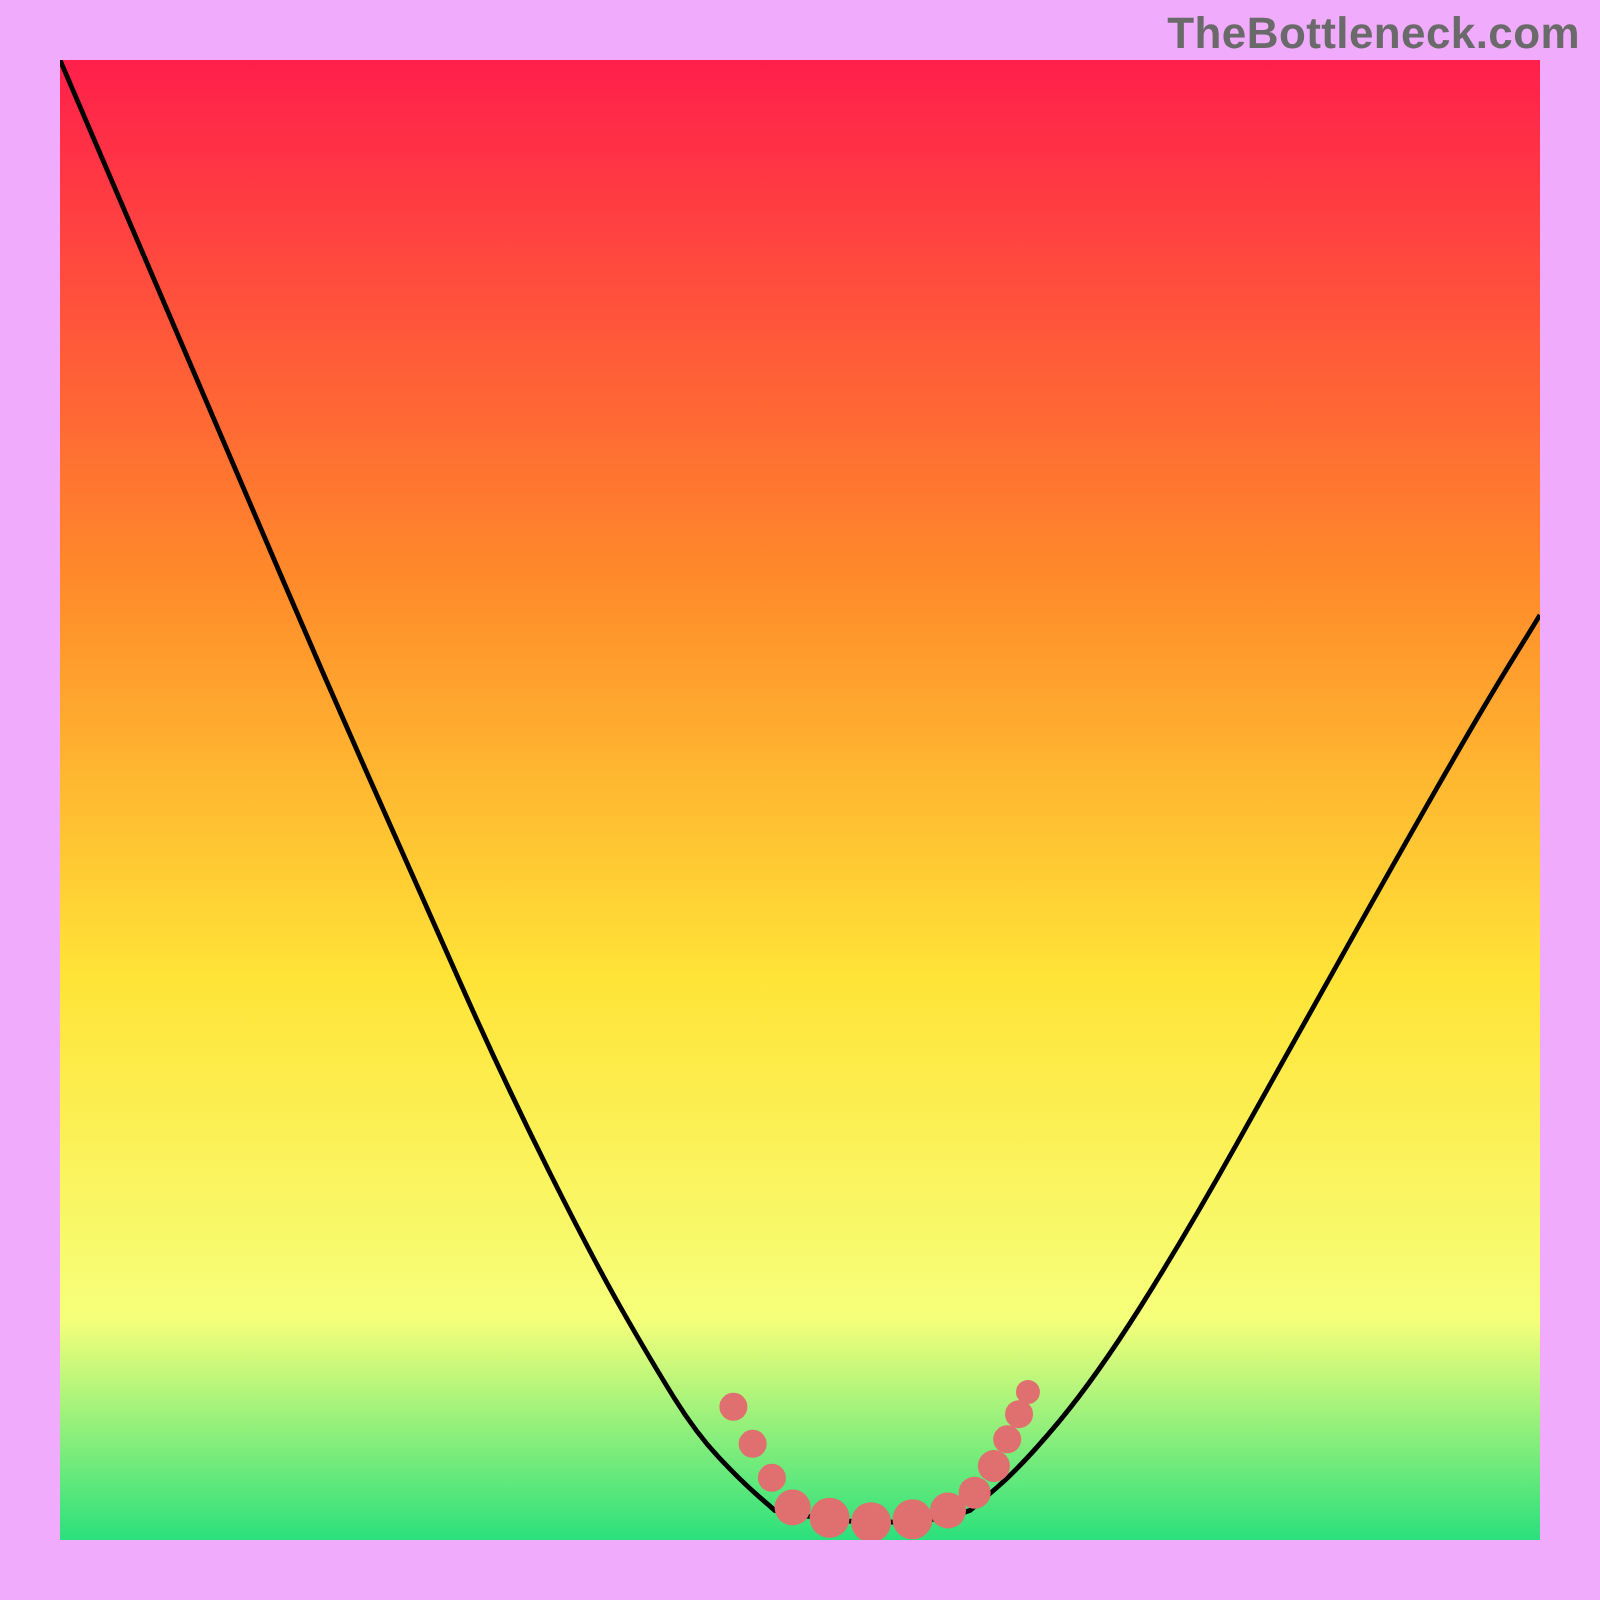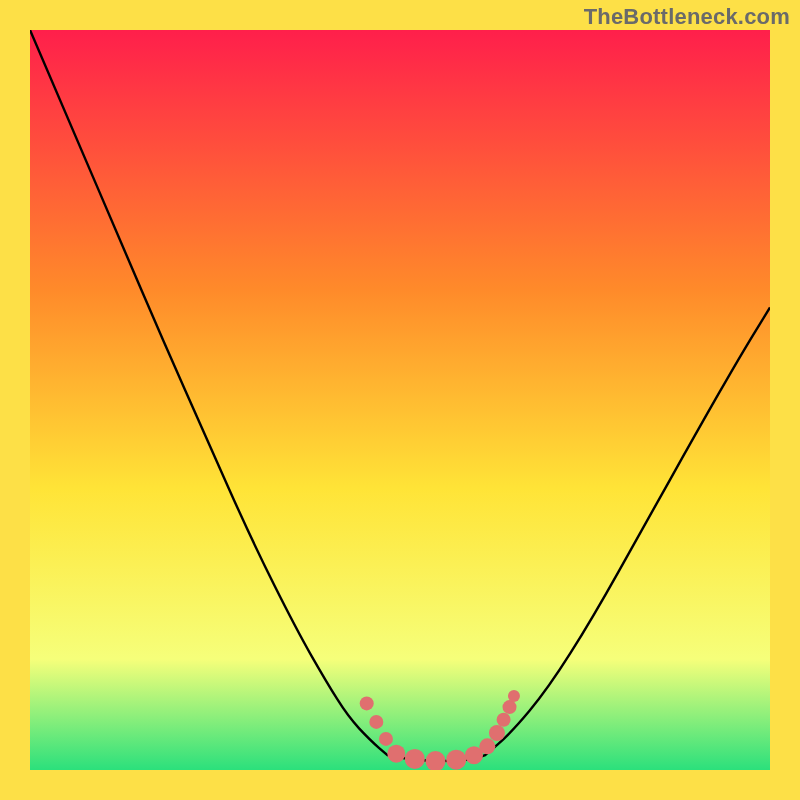--- a/index.html
+++ b/index.html
@@ -8,21 +8,21 @@
     width: 800px;
     height: 800px;
     background: #000;
     font-family: Arial, Helvetica, sans-serif;
     overflow: hidden;
   }
   .frame {
     position: relative;
     width: 800px;
     height: 800px;
-    background: #fde047;
+    background: #f0abfc;
   }
   .plot {
     position: absolute;
     left: 30px;
     top: 30px;
     width: 740px;
     height: 740px;
   }
   .attribution {
     position: absolute;

